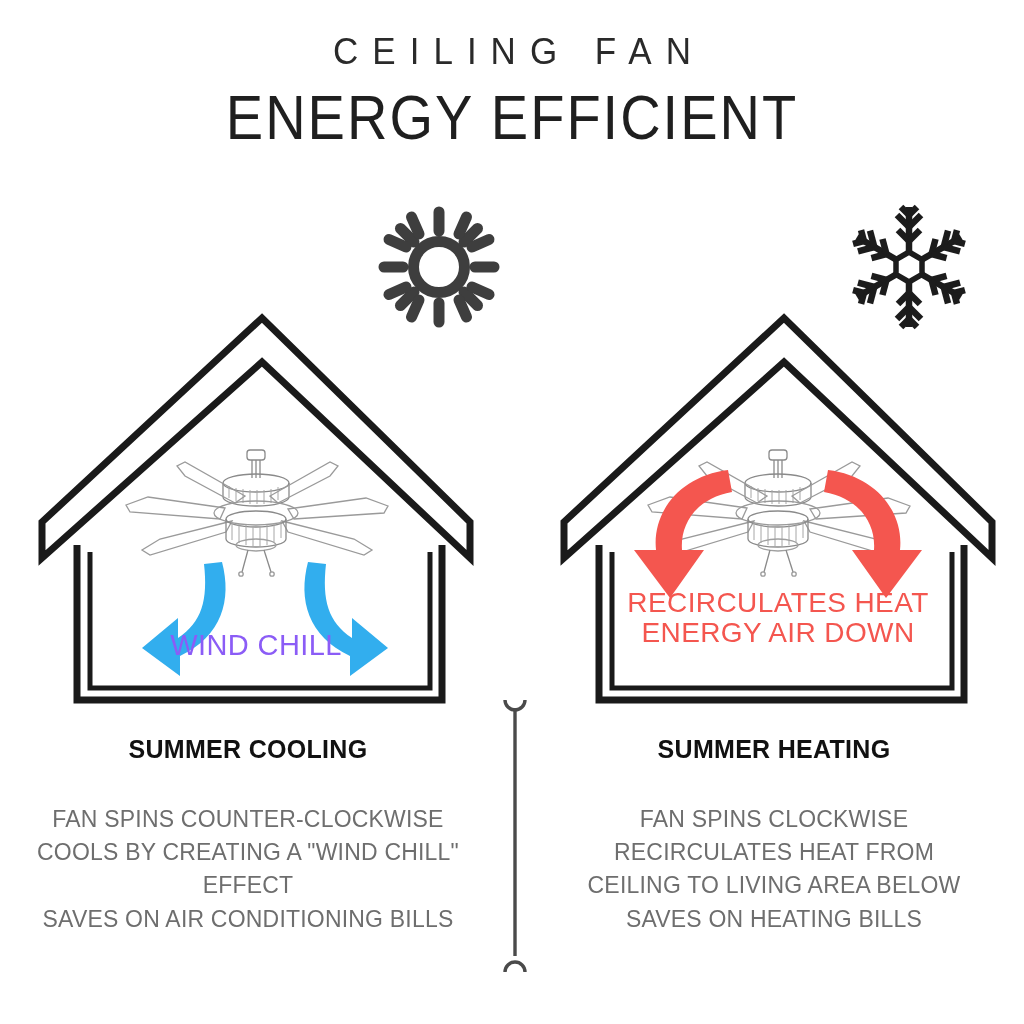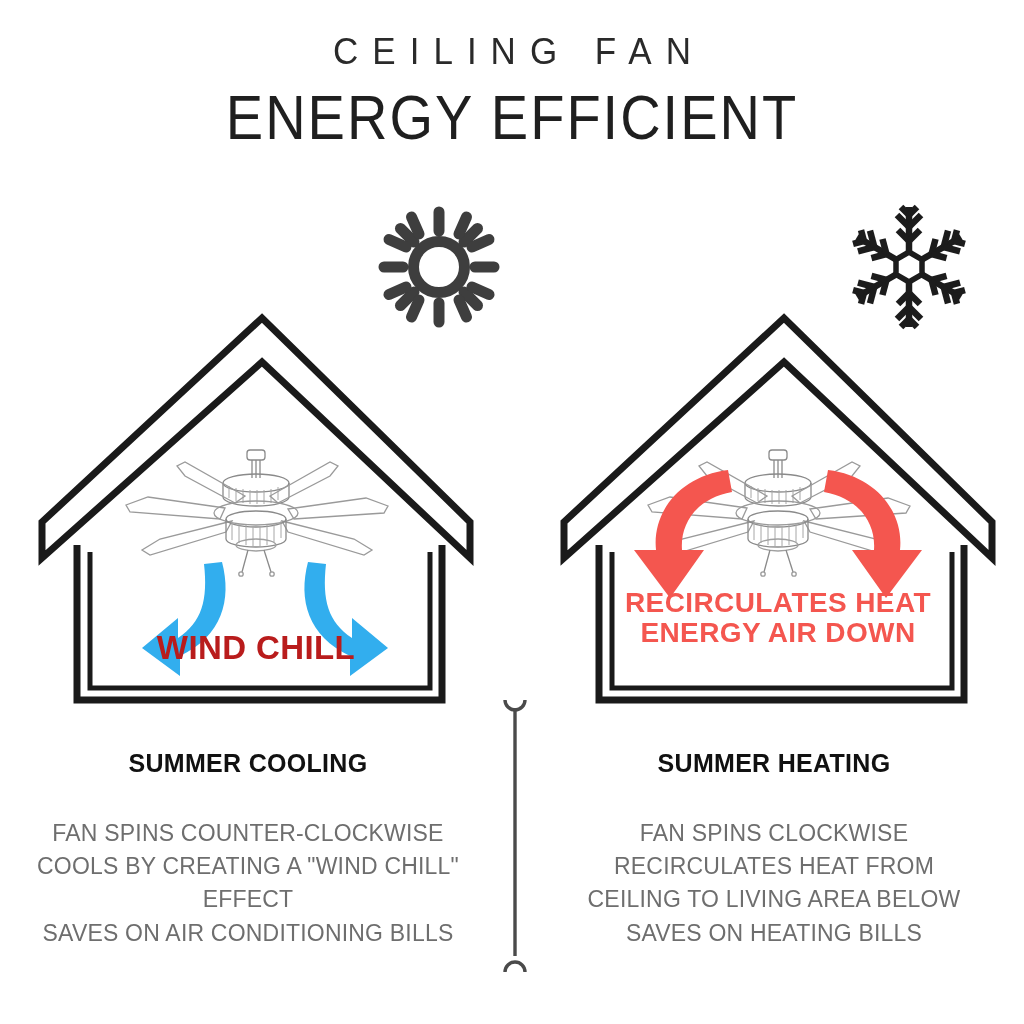--- a/index.html
+++ b/index.html
@@ -67,42 +67,41 @@
   }
   #panel-summer { left: 30px; }
   #panel-winter { left: 552px; }
   .panel svg { display: block; }
 
   
   .house-caption {
     position: absolute;
     width: 100%;
     text-align: center;
-    font-weight: bold;
+    font-weight: normal;
     letter-spacing: 0.4px;
     line-height: 1.08;
   }
   #wind-chill-label {
     top: 330px;
-    font-size: 33px;
-    color: #b91c1c;
+    font-size: 29px;
+    color: #8b5cf6;
   }
   #heat-label {
     top: 288px;
     font-size: 28px;
     color: #f4564f;
   }
 
   
   .column-text {
     position: absolute;
     top: 735px;
     width: 452px;
     text-align: center;
-    margin-top: 14px;
   }
   #text-summer { left: 22px; }
   #text-winter { left: 548px; }
 
   .col-heading {
     font-size: 25px;
     font-weight: bold;
     color: #111111;
     letter-spacing: 0.3px;
     margin-bottom: 42px;

